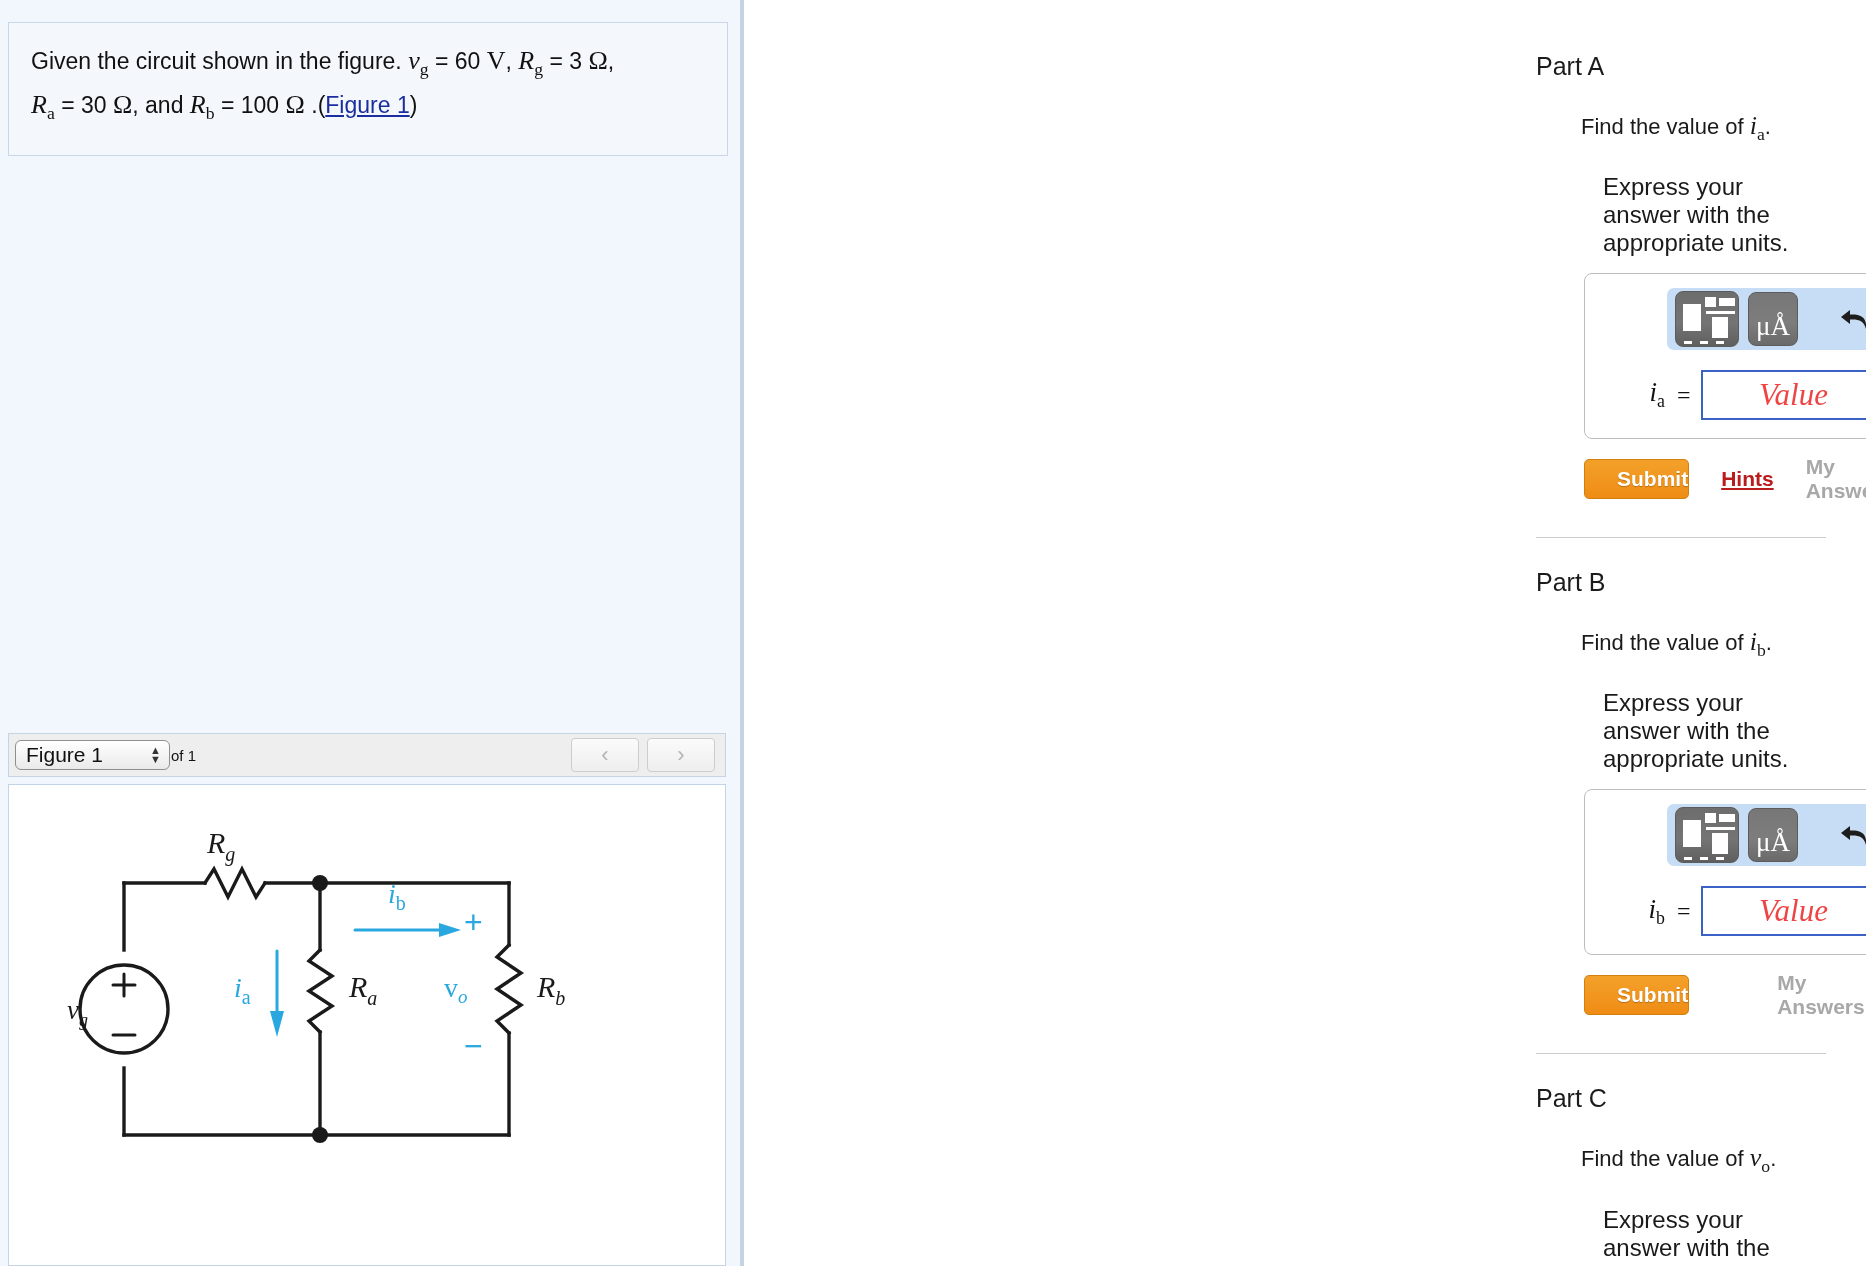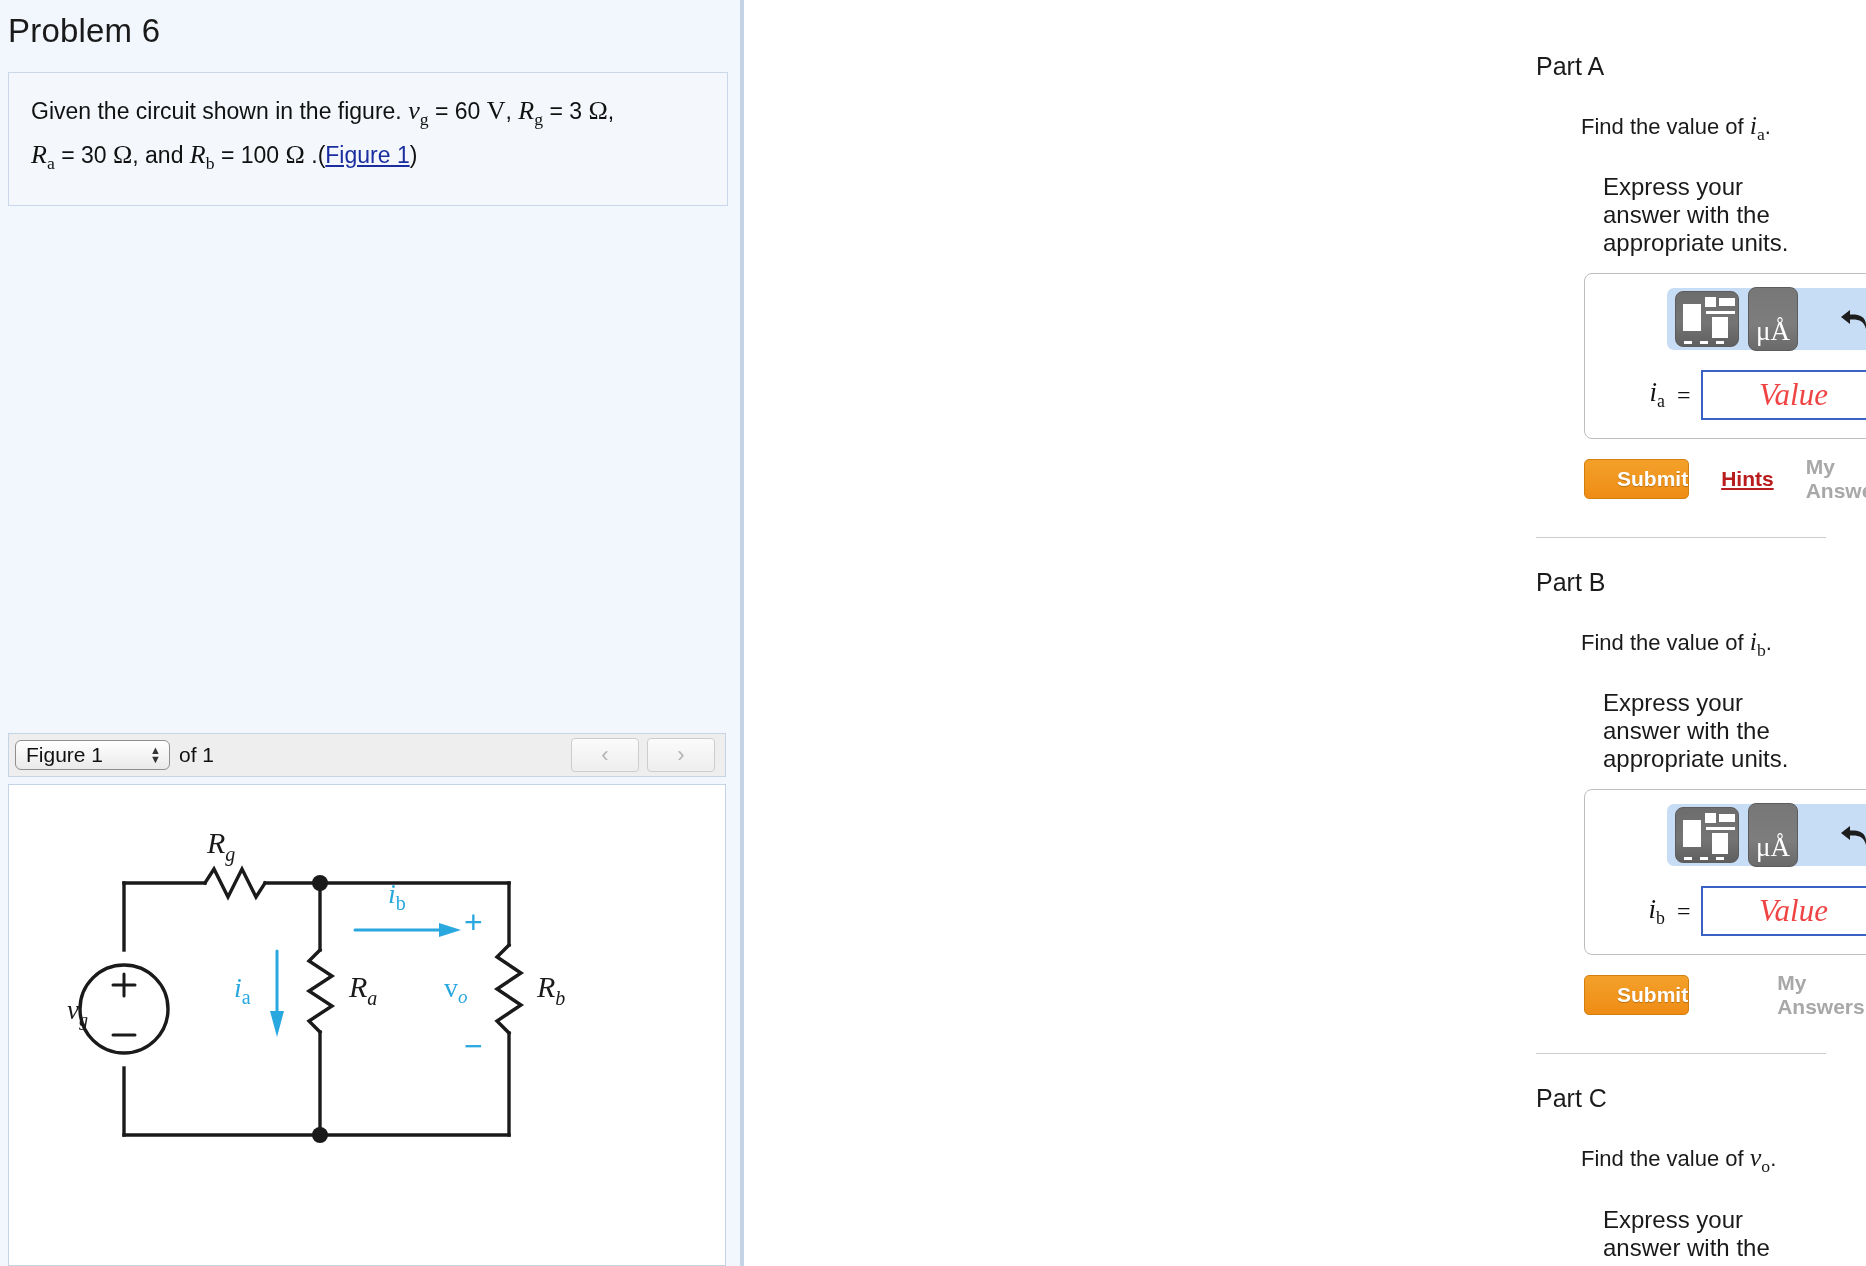--- a/index.html
+++ b/index.html
@@ -106,23 +106,23 @@
     top: 50%;
     transform: translateY(-50%);
     font-size: 11px;
     line-height: 9px;
     color: #333;
     display: flex;
     flex-direction: column;
     align-items: center;
   }
   .of-label {
-    font-size: 21px;
+    font-size: 15px;
     color: #111;
-    margin-left: 9px;
+    margin-left: 1px;
   }
   .fig-nav {
     margin-left: auto;
     display: flex;
     gap: 8px;
     padding-right: 4px;
   }
   .nav-btn {
     width: 66px;
     height: 32px;
@@ -210,21 +210,21 @@
     cursor: pointer;
     overflow: hidden;
   }
   .tpl-btn i {
     position: absolute;
     background: #ffffff;
     display: block;
   }
   .unit-btn {
     width: 50px;
-    height: 64px;
+    height: 54px;
     border-radius: 8px;
     background: linear-gradient(#777777, #7d7d7d 58%, #6a6a6a);
     border: 1px solid #5c5c5c;
     color: #ffffff;
     font-family: "Liberation Serif", serif;
     font-size: 27px;
     display: flex;
     align-items: flex-end;
     justify-content: center;
     padding-bottom: 3px;
@@ -322,21 +322,20 @@
     margin: 34px 40px 30px 792px;
   }
 </style>
 </head>
 <body>
 
 <div class="page">
 
   <div class="left-panel">
 
-    <div class="problem-title">Problem 6</div>
 
     <div class="statement-box">
       <div class="statement-text">
         <span>Given the circuit shown in the figure.</span>
         <span class="mvar"><span>v</span><sub>g</sub></span>
         <span>=</span>
         <span>60</span>
         <span class="munit">V</span>,
         <span class="mvar"><span>R</span><sub>g</sub></span>
         <span>=</span>

